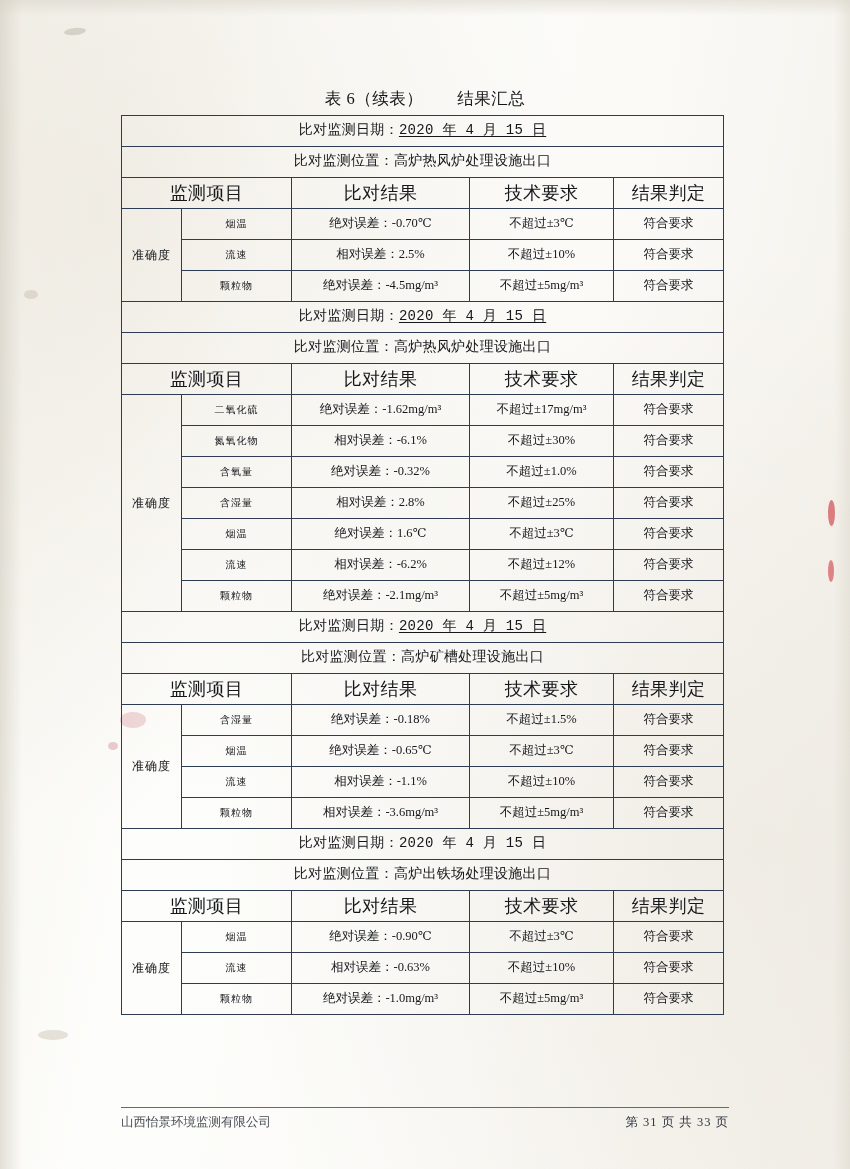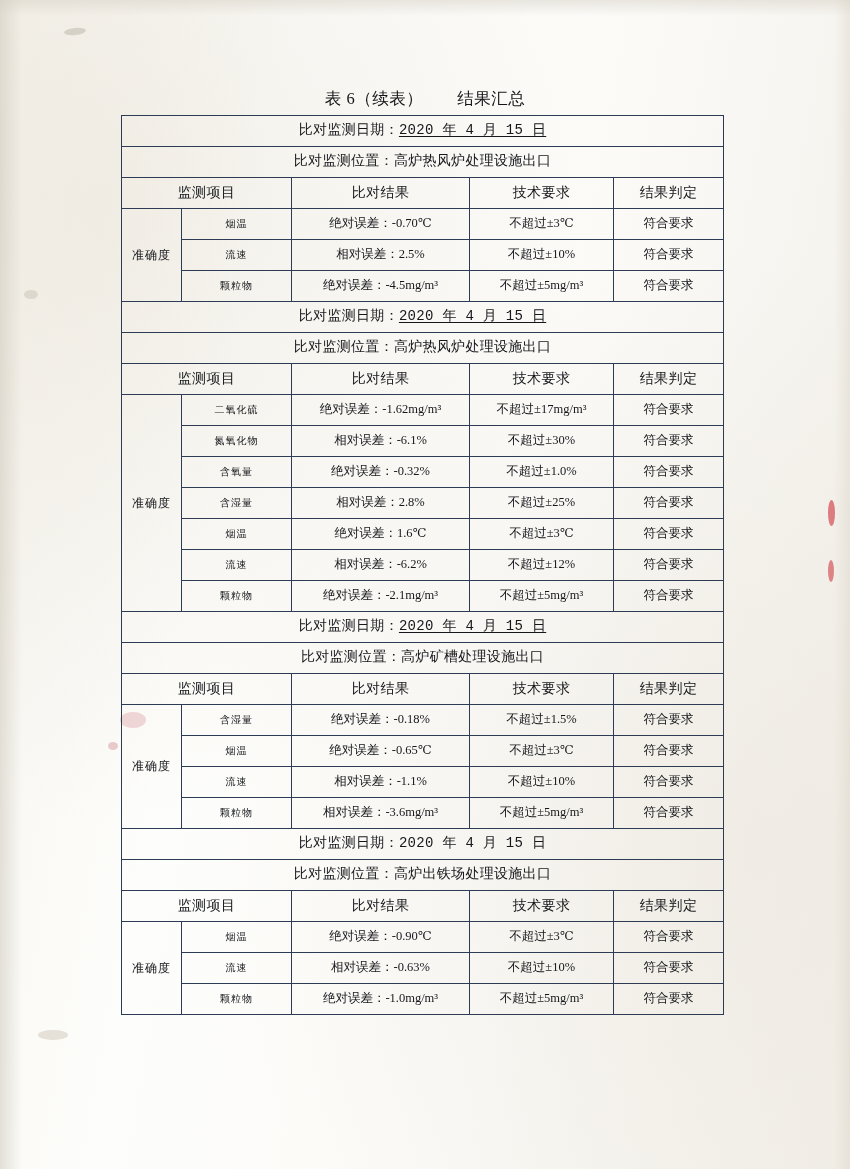--- a/index.html
+++ b/index.html
@@ -97,21 +97,21 @@
     font-family: Liberation Mono, monospace;
   }
   .band {
     letter-spacing: .3px;
   }
   .band .ul {
     text-decoration: underline;
     text-underline-offset: 2px;
   }
   .hdr td {
-    font-size: 14px;
+    font-size: 18px;
     height: 32px;
     letter-spacing: .4px;
   }
   .acc {
     font-size: 12px;
     letter-spacing: 1px;
   }
   .item {
     font-size: 10px;
     letter-spacing: 1px;
@@ -338,14 +338,18 @@
       <tr>
         <td class="item">颗粒物</td>
         <td class="val">绝对误差：-1.0mg/m³</td>
         <td class="val">不超过±5mg/m³</td>
         <td class="val">符合要求</td>
       </tr>
 
     </tbody>
   </table>
 
+  <div class="footer">
+    <span class="left">山西怡景环境监测有限公司</span>
+    <span class="right">第 31 页 共 33 页</span>
+  </div>
 
 </div>
 
 </body></html>

